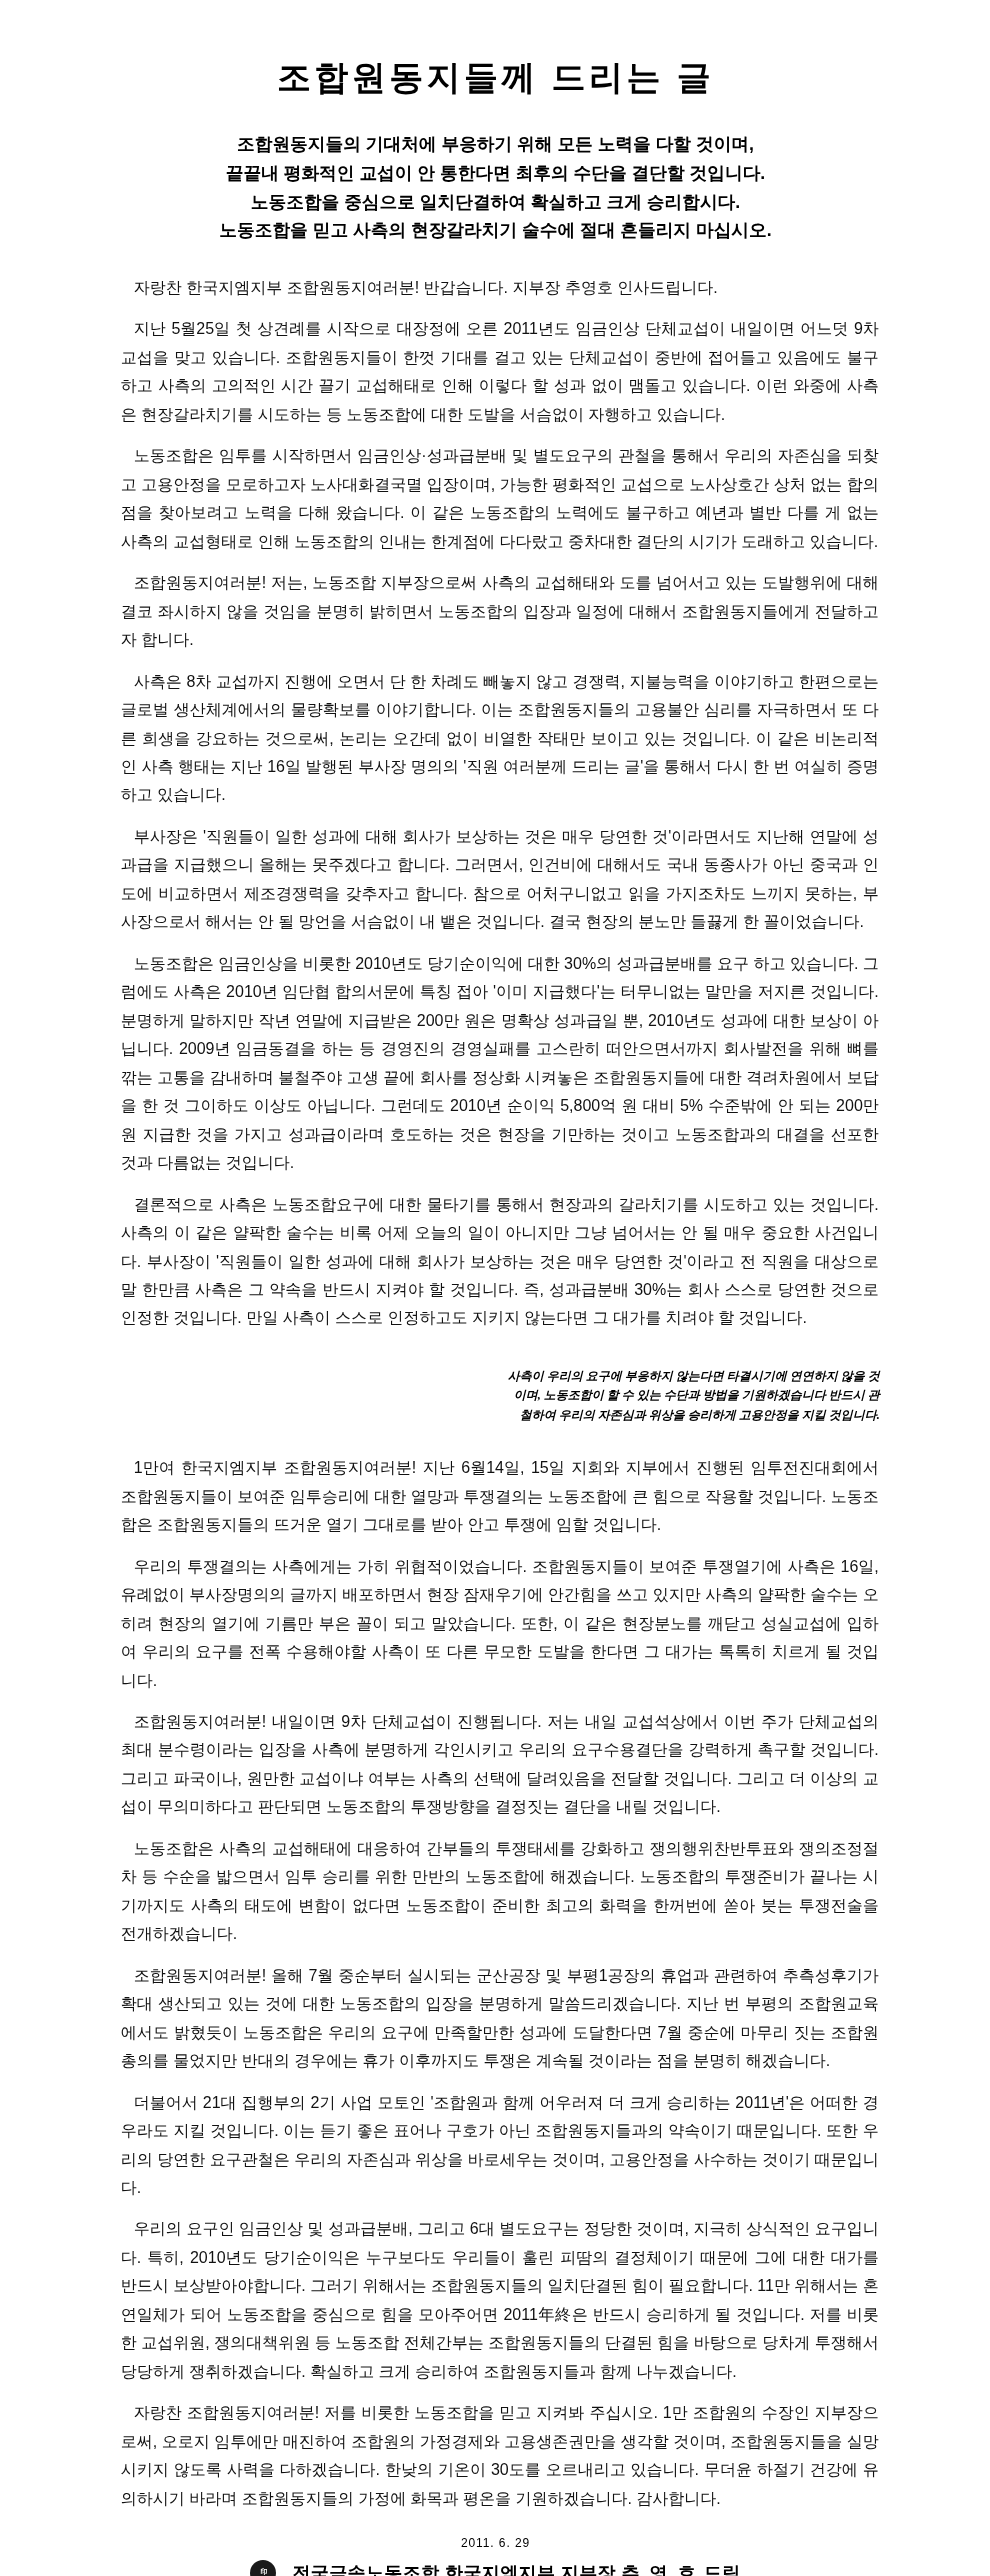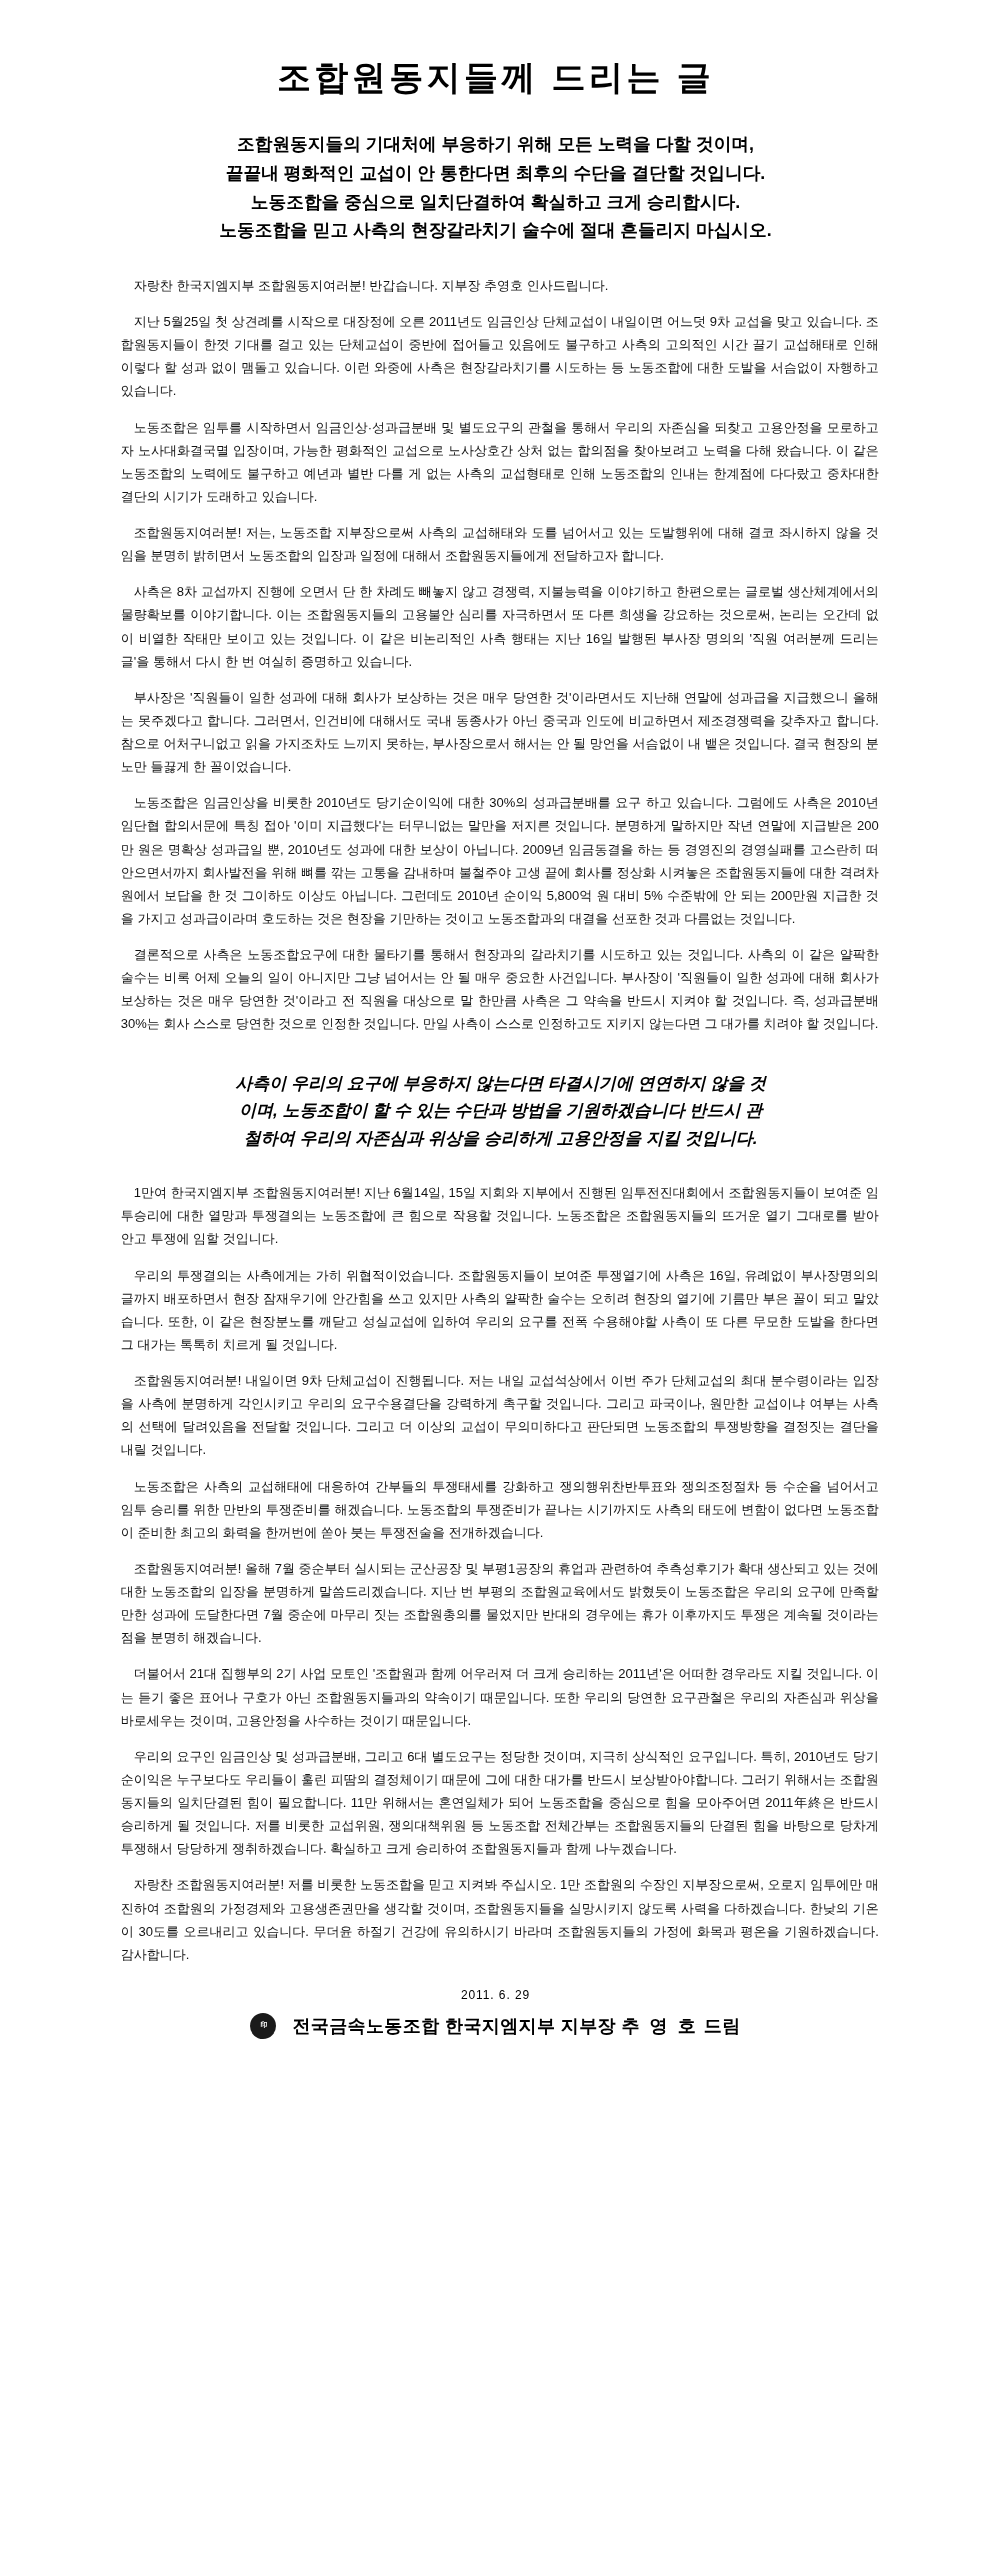--- a/index.html
+++ b/index.html
@@ -44,37 +44,38 @@
     text-align: center;
     margin: 0 auto 29px auto;
     width: 715px;
     color: #000;
   }
   .lead div { white-space: nowrap; }
 
   .midblock {
     font-style: italic;
     font-weight: bold;
-    font-size: 17px;
+    font-size: 12px;
     line-height: 1.62;
-    text-align: center;
+    text-align: right;
     margin: 34px auto 29px auto;
     width: 758px;
     color: #000;
     padding-left: 10.3px;
+    font-family: Liberation Serif, serif;
   }
 
   
   .body {
     width: 758px;
     margin: 0 auto;
     padding-left: 8.6px;
   }
   .body p {
-    font-size: 13px;
+    font-size: 16px;
     line-height: 1.78;
     text-align: justify;
     text-justify: inter-character;
     margin: 0 0 13px 0;
     text-indent: 13px;
     color: #111;
   }
 
   
   .date {
@@ -147,21 +148,21 @@
     <div class="midblock">
       <div>사측이 우리의 요구에 부응하지 않는다면 타결시기에 연연하지 않을 것</div>
       <div>이며, 노동조합이 할 수 있는 수단과 방법을 기원하겠습니다 반드시 관</div>
       <div>철하여 우리의 자존심과 위상을 승리하게 고용안정을 지킬 것입니다.</div>
     </div>
 
     <div class="body">
       <p>1만여 한국지엠지부 조합원동지여러분! 지난 6월14일, 15일 지회와 지부에서 진행된 임투전진대회에서 조합원동지들이 보여준 임투승리에 대한 열망과 투쟁결의는 노동조합에 큰 힘으로 작용할 것입니다. 노동조합은 조합원동지들의 뜨거운 열기 그대로를 받아 안고 투쟁에 임할 것입니다.</p>
       <p>우리의 투쟁결의는 사측에게는 가히 위협적이었습니다. 조합원동지들이 보여준 투쟁열기에 사측은 16일, 유례없이 부사장명의의 글까지 배포하면서 현장 잠재우기에 안간힘을 쓰고 있지만 사측의 얄팍한 술수는 오히려 현장의 열기에 기름만 부은 꼴이 되고 말았습니다. 또한, 이 같은 현장분노를 깨닫고 성실교섭에 입하여 우리의 요구를 전폭 수용해야할 사측이 또 다른 무모한 도발을 한다면 그 대가는 톡톡히 치르게 될 것입니다.</p>
       <p>조합원동지여러분! 내일이면 9차 단체교섭이 진행됩니다. 저는 내일 교섭석상에서 이번 주가 단체교섭의 최대 분수령이라는 입장을 사측에 분명하게 각인시키고 우리의 요구수용결단을 강력하게 촉구할 것입니다. 그리고 파국이나, 원만한 교섭이냐 여부는 사측의 선택에 달려있음을 전달할 것입니다. 그리고 더 이상의 교섭이 무의미하다고 판단되면 노동조합의 투쟁방향을 결정짓는 결단을 내릴 것입니다.</p>
-      <p>노동조합은 사측의 교섭해태에 대응하여 간부들의 투쟁태세를 강화하고 쟁의행위찬반투표와 쟁의조정절차 등 수순을 넘어서고 임투 승리를 위한 만반의 투쟁준비를 해겠습니다. 노동조합의 투쟁준비가 끝나는 시기까지도 사측의 태도에 변함이 없다면 노동조합이 준비한 최고의 화력을 한꺼번에 쏟아 붓는 투쟁전술을 전개하겠습니다.</p>
+      <p>노동조합은 사측의 교섭해태에 대응하여 간부들의 투쟁태세를 강화하고 쟁의행위찬반투표와 쟁의조정절차 등 수순을 밟으면서 임투 승리를 위한 만반의 노동조합에 해겠습니다. 노동조합의 투쟁준비가 끝나는 시기까지도 사측의 태도에 변함이 없다면 노동조합이 준비한 최고의 화력을 한꺼번에 쏟아 붓는 투쟁전술을 전개하겠습니다.</p>
       <p>조합원동지여러분! 올해 7월 중순부터 실시되는 군산공장 및 부평1공장의 휴업과 관련하여 추측성후기가 확대 생산되고 있는 것에 대한 노동조합의 입장을 분명하게 말씀드리겠습니다. 지난 번 부평의 조합원교육에서도 밝혔듯이 노동조합은 우리의 요구에 만족할만한 성과에 도달한다면 7월 중순에 마무리 짓는 조합원총의를 물었지만 반대의 경우에는 휴가 이후까지도 투쟁은 계속될 것이라는 점을 분명히 해겠습니다.</p>
       <p>더불어서 21대 집행부의 2기 사업 모토인 '조합원과 함께 어우러져 더 크게 승리하는 2011년'은 어떠한 경우라도 지킬 것입니다. 이는 듣기 좋은 표어나 구호가 아닌 조합원동지들과의 약속이기 때문입니다. 또한 우리의 당연한 요구관철은 우리의 자존심과 위상을 바로세우는 것이며, 고용안정을 사수하는 것이기 때문입니다.</p>
       <p>우리의 요구인 임금인상 및 성과급분배, 그리고 6대 별도요구는 정당한 것이며, 지극히 상식적인 요구입니다. 특히, 2010년도 당기순이익은 누구보다도 우리들이 훌린 피땀의 결정체이기 때문에 그에 대한 대가를 반드시 보상받아야합니다. 그러기 위해서는 조합원동지들의 일치단결된 힘이 필요합니다. 11만 위해서는 혼연일체가 되어 노동조합을 중심으로 힘을 모아주어면 2011年終은 반드시 승리하게 될 것입니다. 저를 비롯한 교섭위원, 쟁의대책위원 등 노동조합 전체간부는 조합원동지들의 단결된 힘을 바탕으로 당차게 투쟁해서 당당하게 쟁취하겠습니다. 확실하고 크게 승리하여 조합원동지들과 함께 나누겠습니다.</p>
       <p>자랑찬 조합원동지여러분! 저를 비롯한 노동조합을 믿고 지켜봐 주십시오. 1만 조합원의 수장인 지부장으로써, 오로지 임투에만 매진하여 조합원의 가정경제와 고용생존권만을 생각할 것이며, 조합원동지들을 실망시키지 않도록 사력을 다하겠습니다. 한낮의 기온이 30도를 오르내리고 있습니다. 무더윤 하절기 건강에 유의하시기 바라며 조합원동지들의 가정에 화목과 평온을 기원하겠습니다. 감사합니다.</p>
     </div>
 
     <div class="date">2011. 6. 29</div>
 
     <div class="signature">
       <span class="stamp">印</span>

